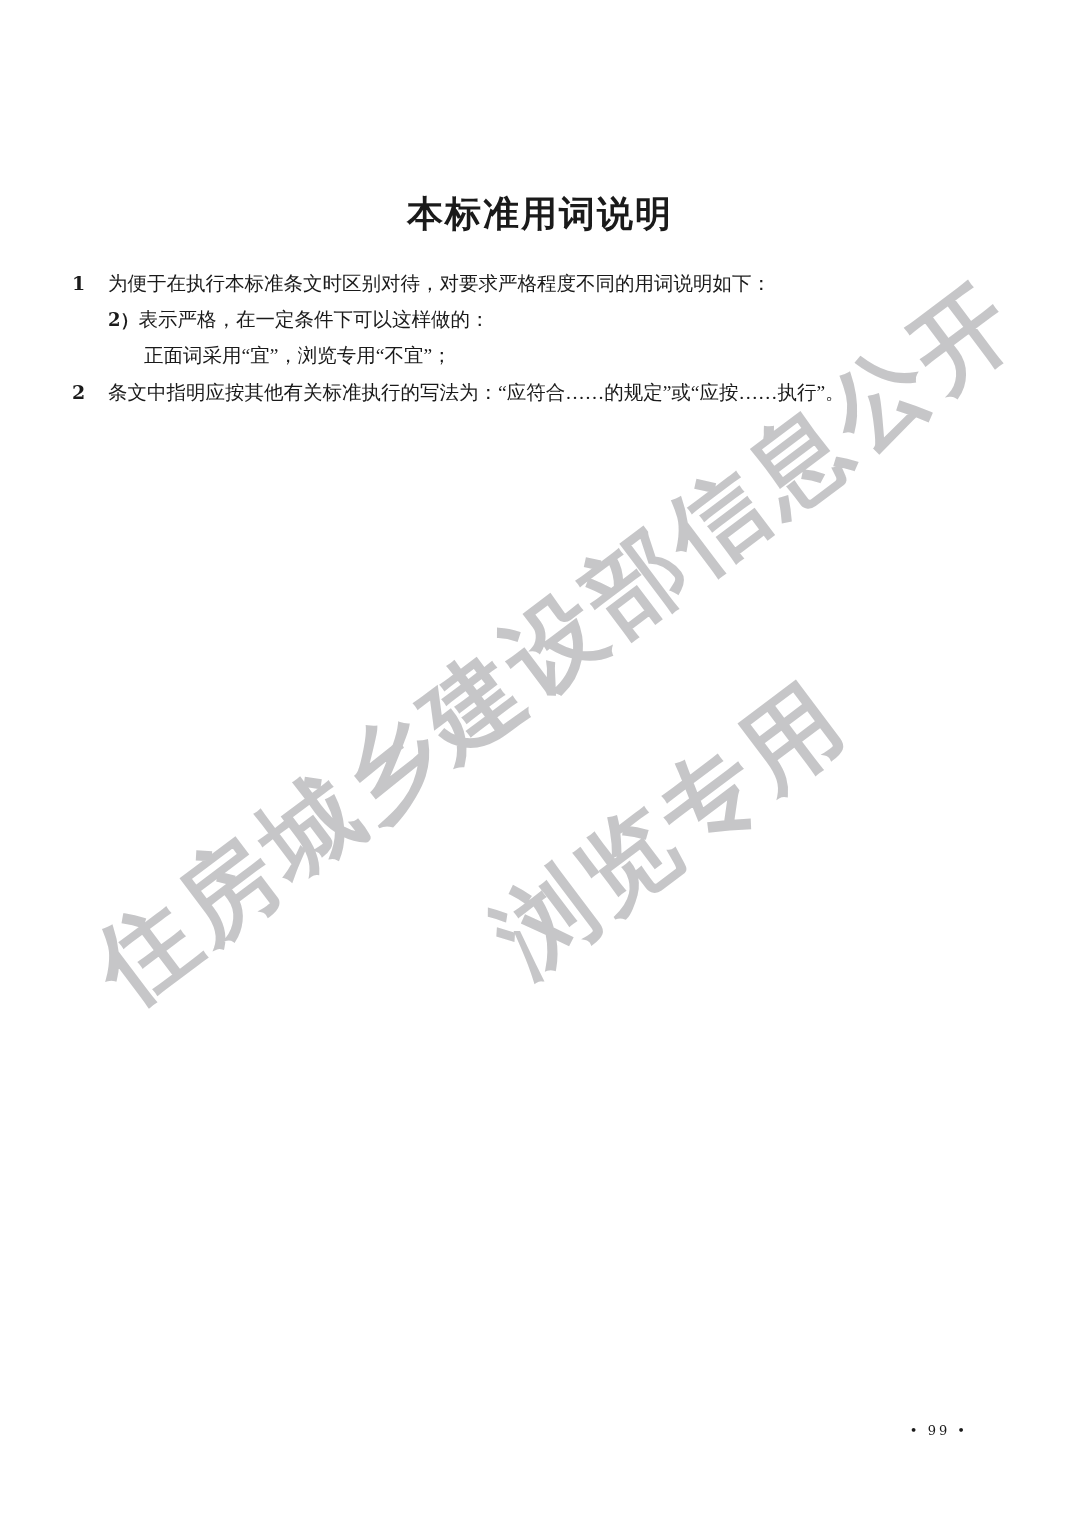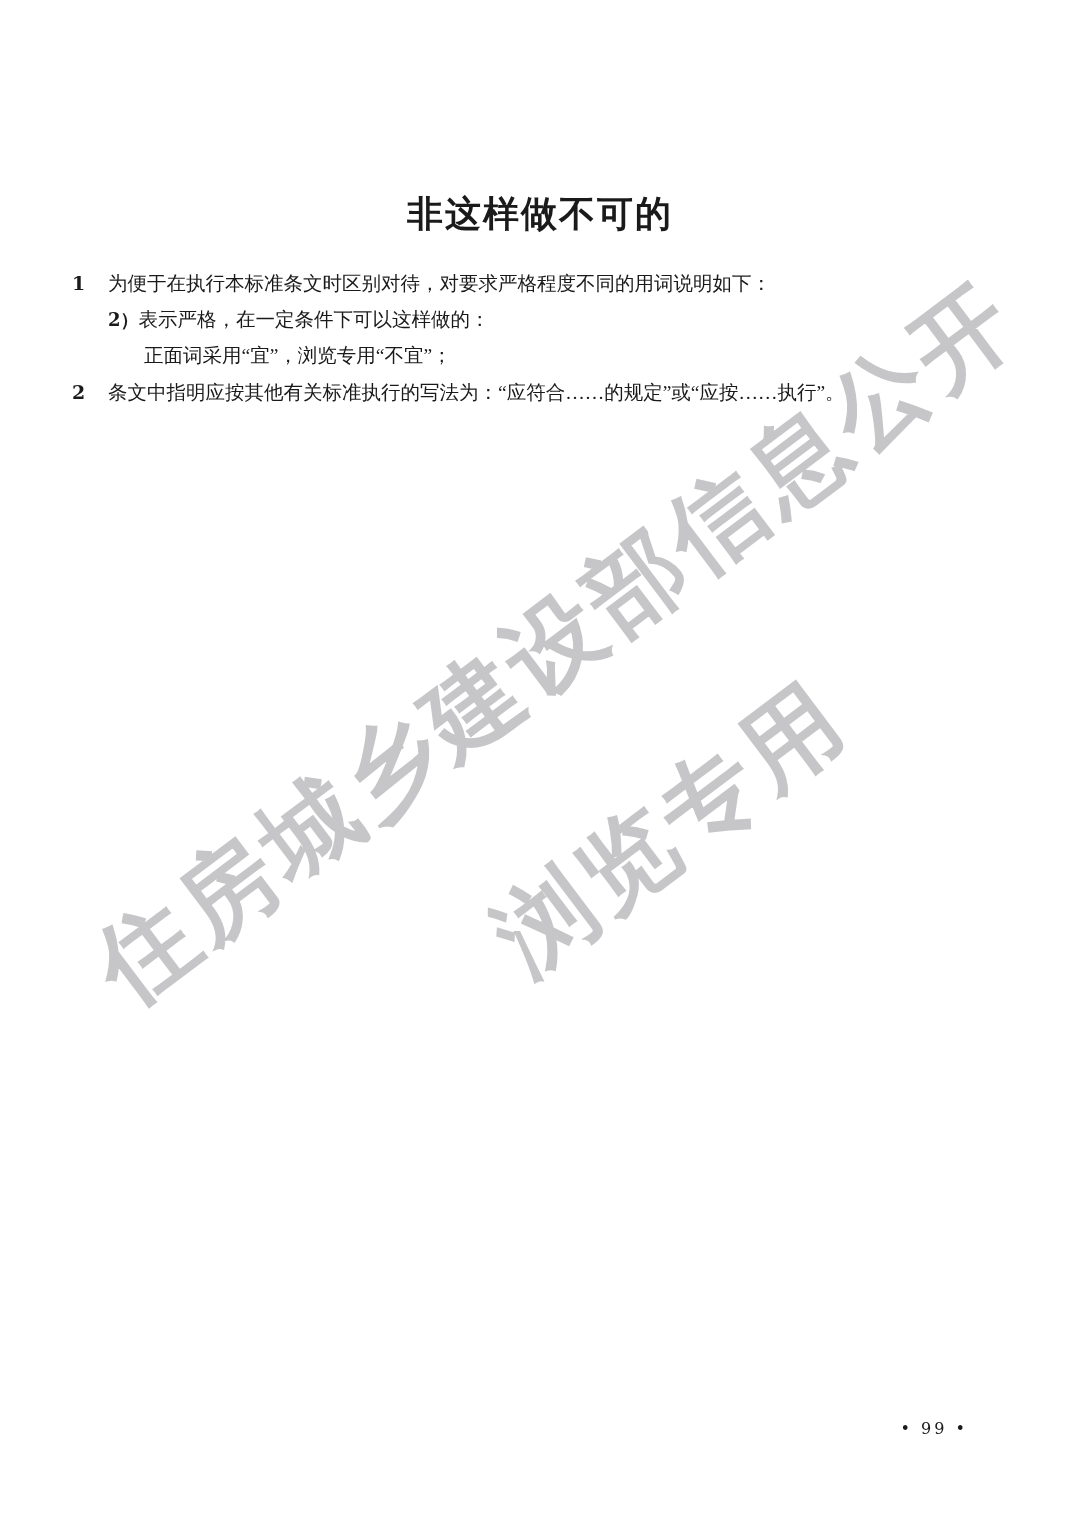--- a/index.html
+++ b/index.html
@@ -115,40 +115,40 @@
   .sub-cont {
     padding-left: 72px;
     white-space: nowrap;
   }
 
   
   .page-number {
     position: absolute;
     right: 112px;
     bottom: 92px;
-    font-size: 16px;
+    font-size: 13px;
     letter-spacing: 3px;
     color: #1a1a1a;
     z-index: 10;
     font-family: "DejaVu Serif", "Liberation Serif", serif;
   }
 </style>
 </head>
 <body>
 
 <div class="page">
 
   <div class="watermark">
     <div class="wm-text wm-1">住房城乡建设部信息公开</div>
     <div class="wm-text wm-2">浏览专用</div>
   </div>
 
   <div class="content">
 
-    <div class="doc-title">非这样做不可的</div>
+    <div class="doc-title">本标准用词说明</div>
 
     <div class="body-block">
 
       <div class="item-row">
         <span class="num-main">1</span><span class="lvl1-text">为便于在执行本标准条文时区别对待，对要求严格程度不同的用词说明如下：</span>
       </div>
 
 
       <div class="sub-row">
         <span class="num-sub">2）</span><span class="sub-text">表示严格，在一定条件下可以这样做的：</span>

